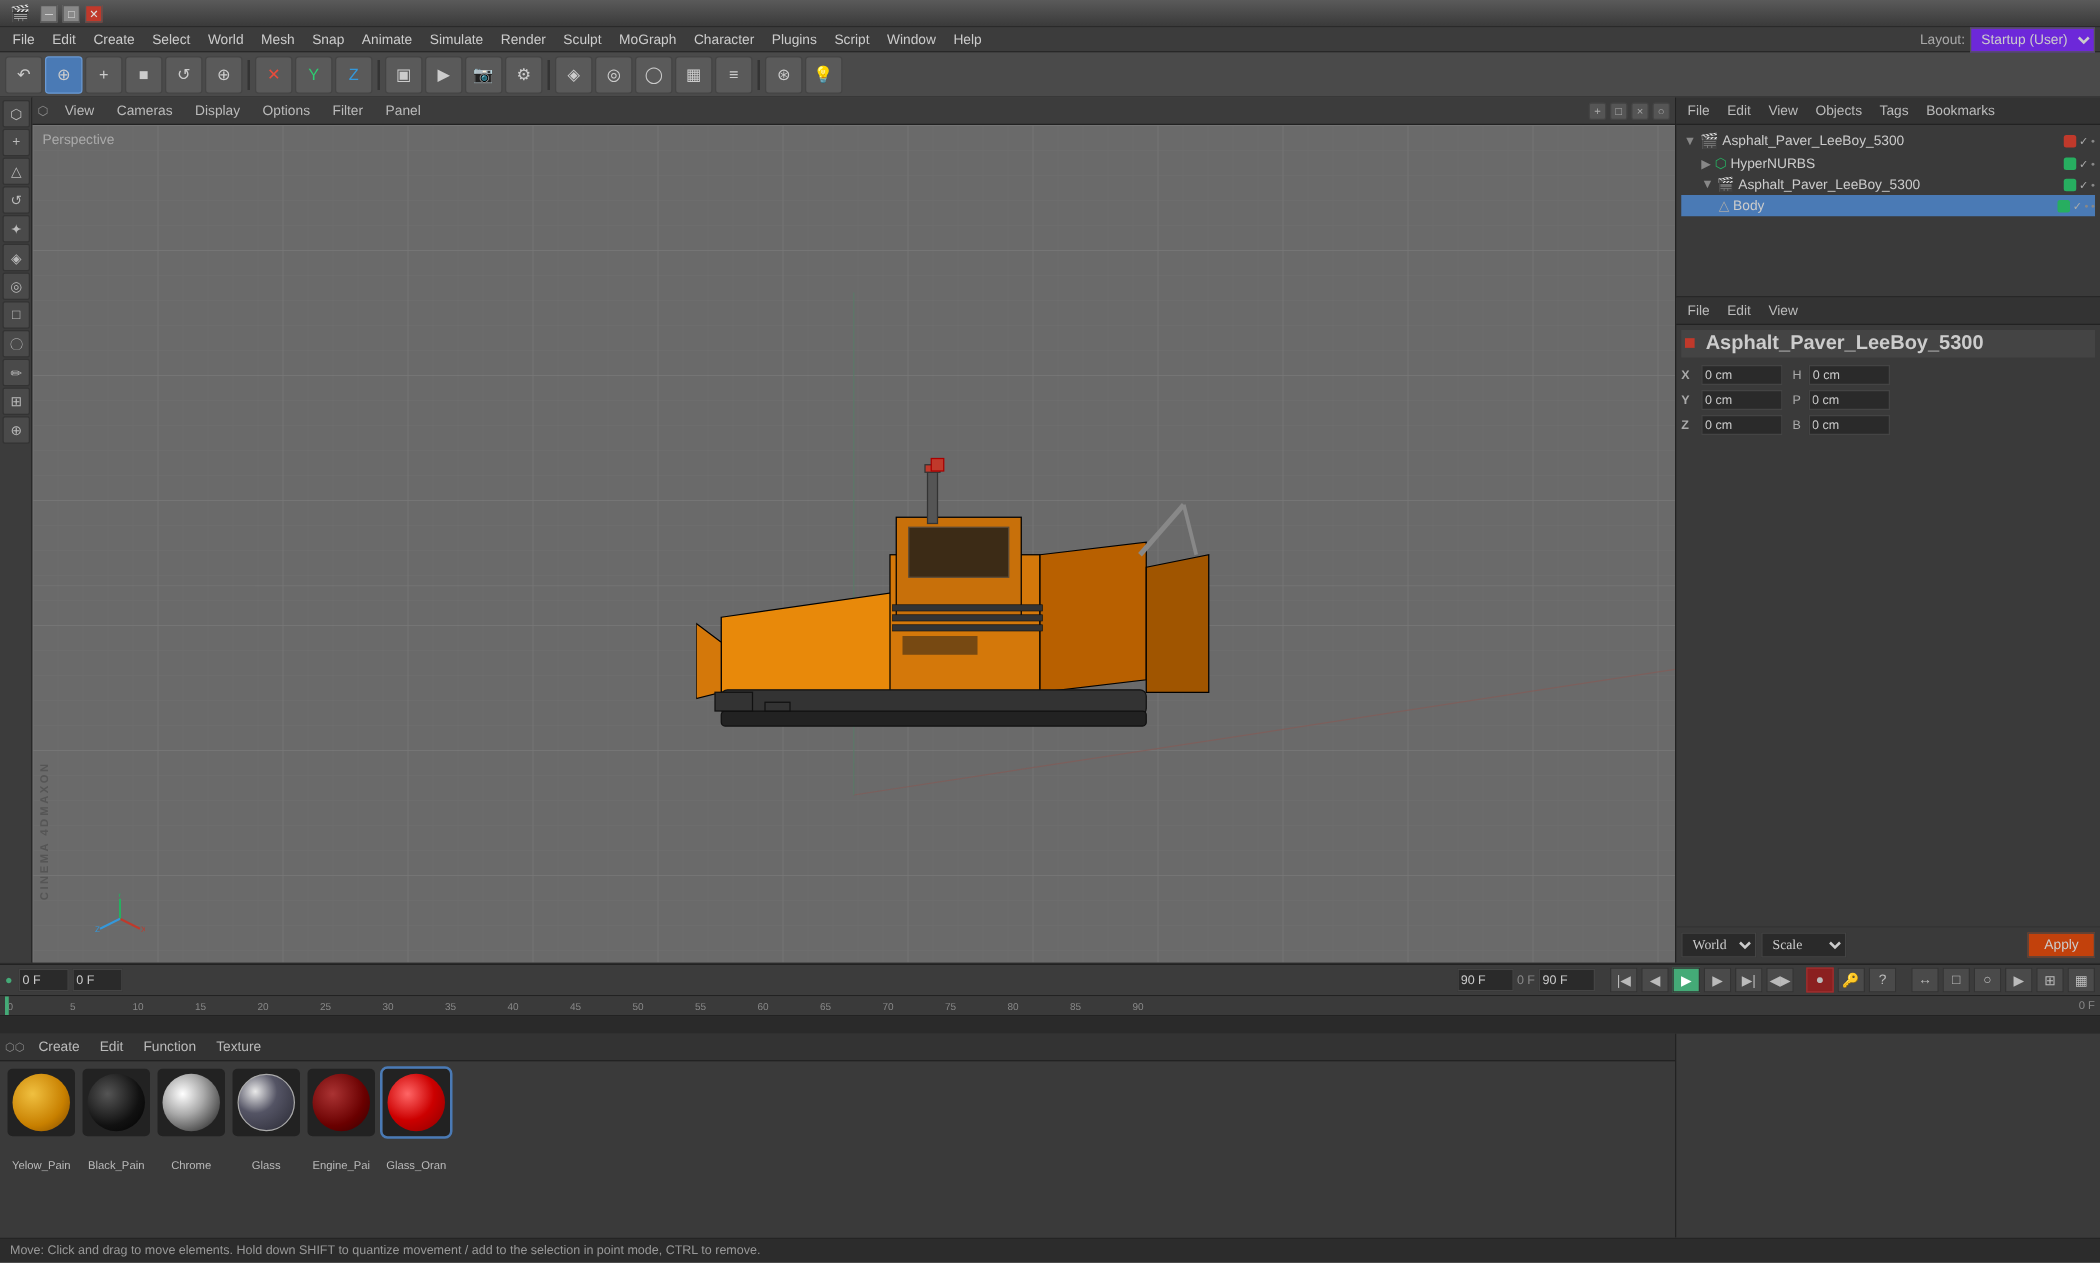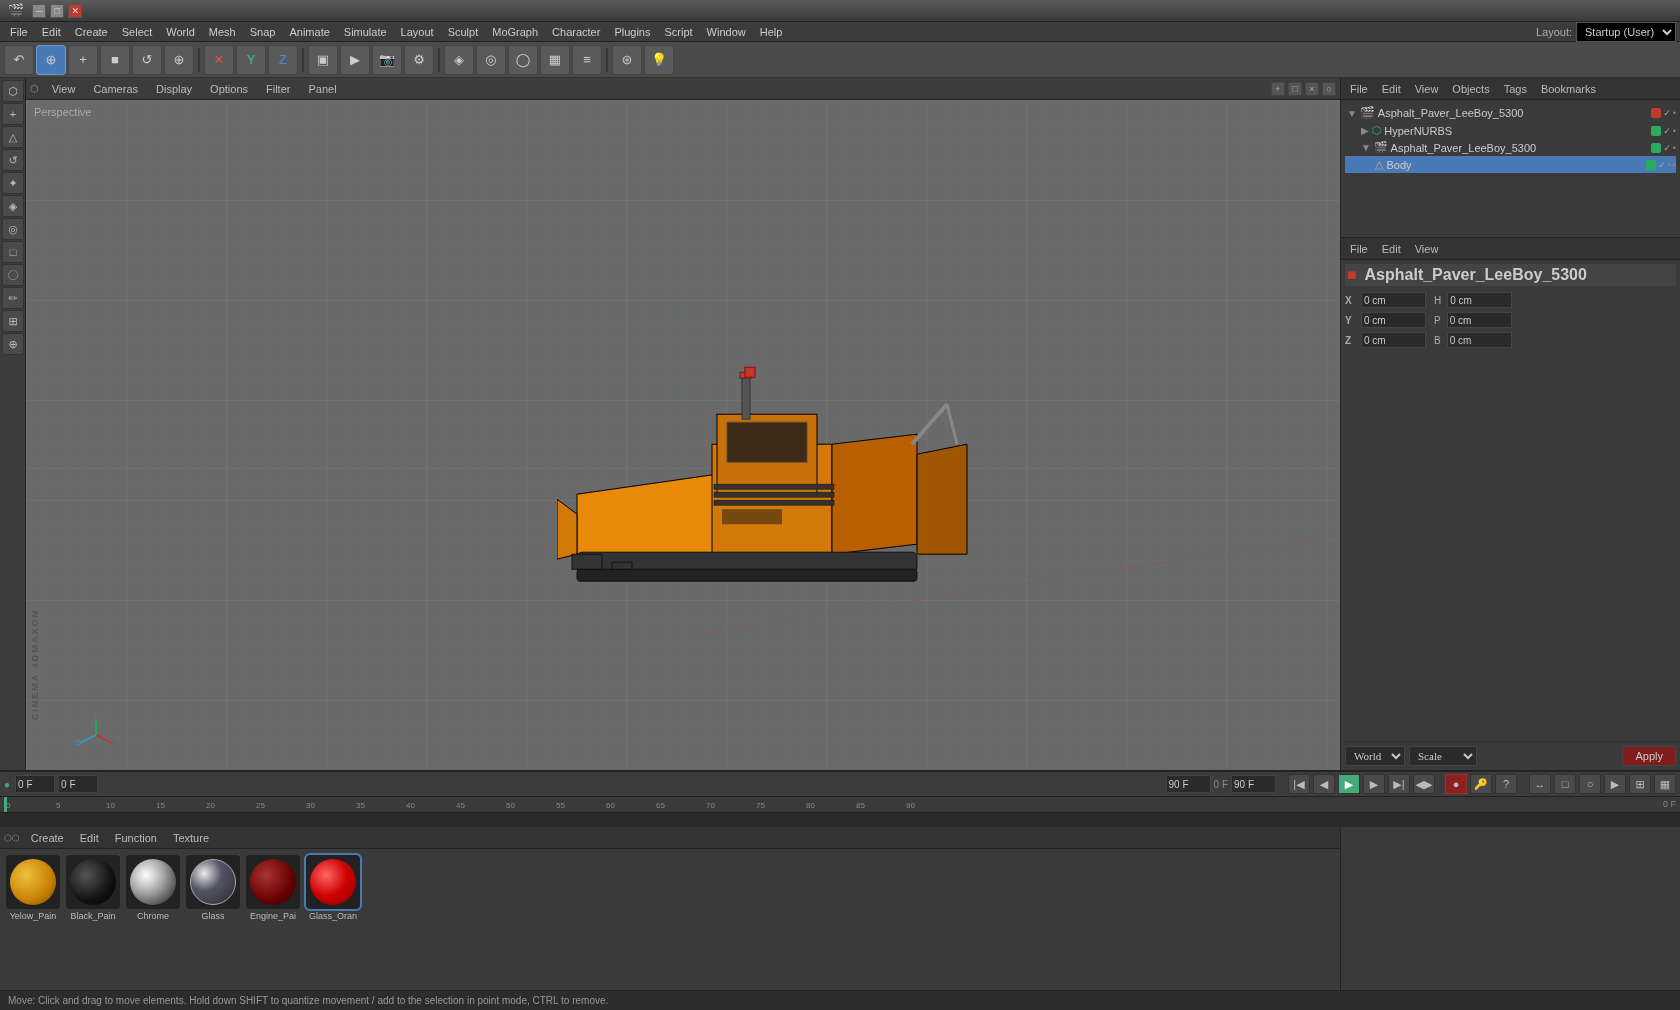--- a/index.html
+++ b/index.html
@@ -73,21 +73,21 @@
     
     #layout-selector {
       margin-left: auto;
       display: flex;
       align-items: center;
       gap: 4px;
       font-size: 11px;
       color: #aaa;
     }
     #layout-selector select {
-      background: #000000;
+      background: #6d28d9;
       border: 1px solid #555;
       color: #ccc;
       padding: 2px 4px;
       font-size: 11px;
     }
 
     
     #main {
       display: flex;
       height: calc(1010px - 22px - 20px - 36px - 20px);
@@ -246,21 +246,21 @@
     .attr-select {
       background: #2a2a2a;
       border: 1px solid #444;
       color: #ccc;
       padding: 2px 4px;
       font-size: 11px;
       height: 20px;
       font-family: Liberation Serif, serif;
     }
     .apply-btn {
-      background: #7f1d1d;
+      background: #c2410c;
       border: 1px solid #444;
       color: #ccc;
       padding: 3px 12px;
       font-size: 11px;
       cursor: pointer;
       margin-left: auto;
     }
 
     
     #bottom-area {
@@ -360,21 +360,21 @@
       justify-content: center;
     }
     .mat-ball {
       width: 46px;
       height: 46px;
       border-radius: 50%;
     }
     .mat-name {
       font-size: 9px;
       color: #bbb;
-      margin-top: 2px;
+      margin-top: 18px;
       white-space: nowrap;
       overflow: hidden;
       text-overflow: ellipsis;
       max-width: 54px;
     }
 
     
     #status-bar {
       height: 20px;
       background: #2c2c2c;
@@ -463,21 +463,21 @@
 <div id="menu-bar">
   <span class="menu-item">File</span>
   <span class="menu-item">Edit</span>
   <span class="menu-item">Create</span>
   <span class="menu-item">Select</span>
   <span class="menu-item">World</span>
   <span class="menu-item">Mesh</span>
   <span class="menu-item">Snap</span>
   <span class="menu-item">Animate</span>
   <span class="menu-item">Simulate</span>
-  <span class="menu-item">Layout</span>
+  <span class="menu-item">Render</span>
   <span class="menu-item">Sculpt</span>
   <span class="menu-item">MoGraph</span>
   <span class="menu-item">Character</span>
   <span class="menu-item">Plugins</span>
   <span class="menu-item">Script</span>
   <span class="menu-item">Window</span>
   <span class="menu-item">Help</span>
   <div id="layout-selector">
     <span>Layout:</span>
     <select>

